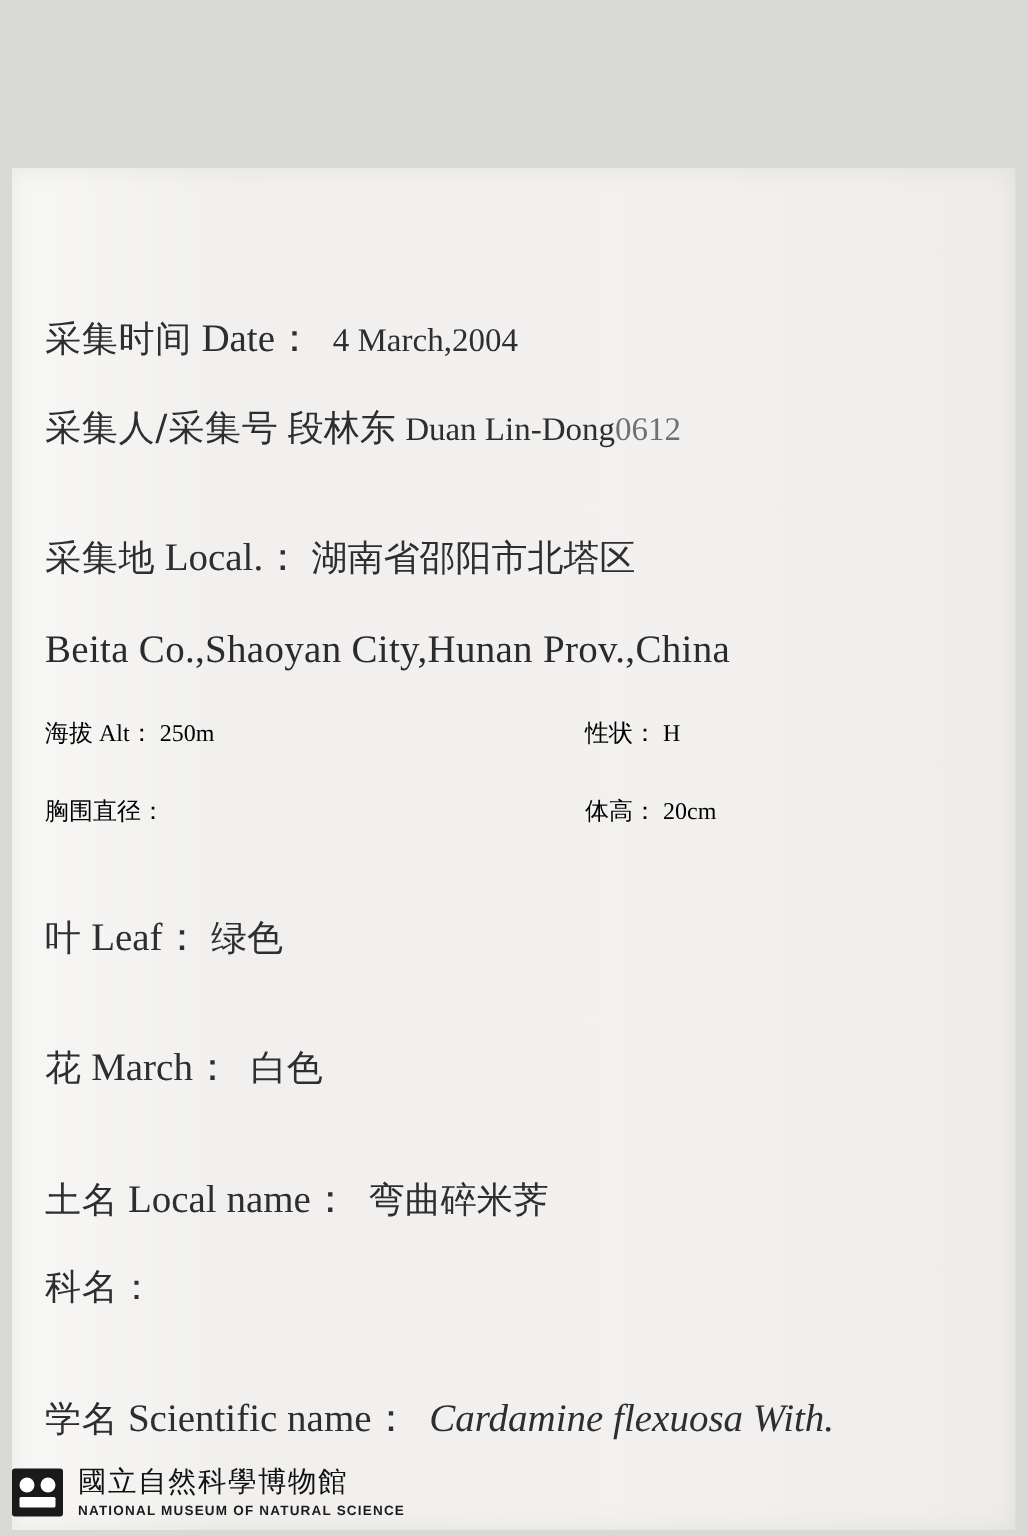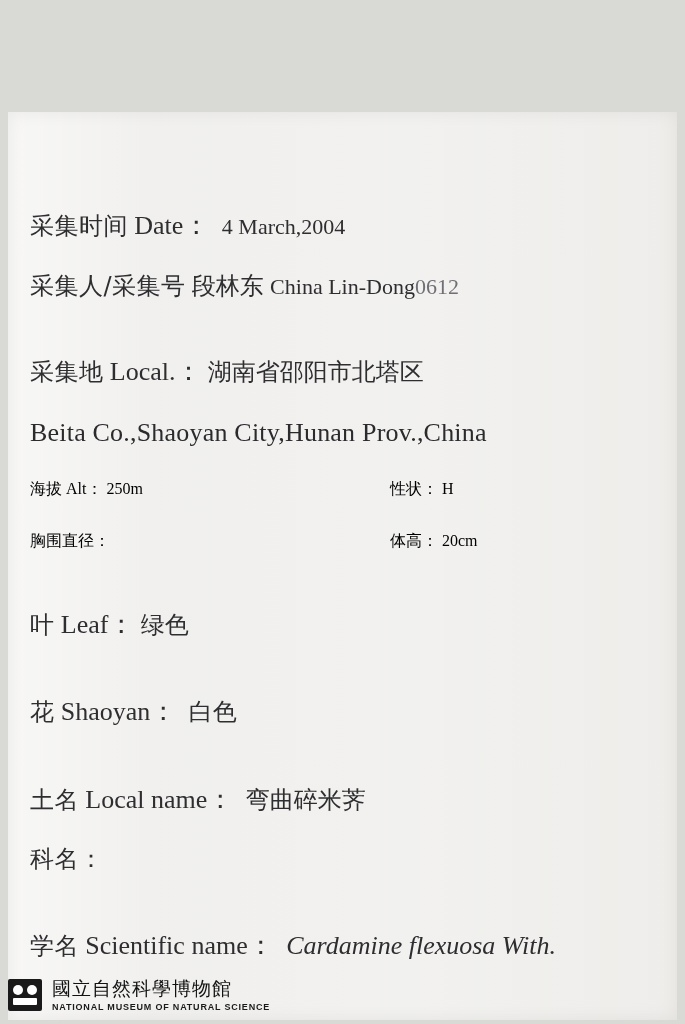--- a/index.html
+++ b/index.html
@@ -164,21 +164,21 @@
       <span class="en">Date：</span>
       <span>&nbsp; </span>
       <span class="val">4 March,2004</span>
     </div>
 
     <div class="row">
       <span class="cn">采集人/采集号</span>
       <span>&nbsp;</span>
       <span class="val-cn">段林东</span>
       <span>&nbsp;</span>
-      <span class="val">China Lin-Dong</span>
+      <span class="val">Duan Lin-Dong</span>
       <span class="val faded">0612</span>
     </div>
 
     <div class="row">
       <span class="cn">采集地</span>
       <span>&nbsp;</span>
       <span class="en">Local.：</span>
       <span>&nbsp;</span>
       <span class="val-cn">湖南省邵阳市北塔区</span>
     </div>
@@ -216,21 +216,21 @@
       <span class="cn">叶</span>
       <span>&nbsp;</span>
       <span class="en">Leaf：</span>
       <span>&nbsp;</span>
       <span class="val-cn">绿色</span>
     </div>
 
     <div class="row">
       <span class="cn">花</span>
       <span>&nbsp;</span>
-      <span class="en">Shaoyan：</span>
+      <span class="en">March：</span>
       <span>&nbsp; </span>
       <span class="val-cn">白色</span>
     </div>
 
     <div class="row">
       <span class="cn">土名</span>
       <span>&nbsp;</span>
       <span class="en">Local name：</span>
       <span>&nbsp; </span>
       <span class="val-cn">弯曲碎米荠</span>

